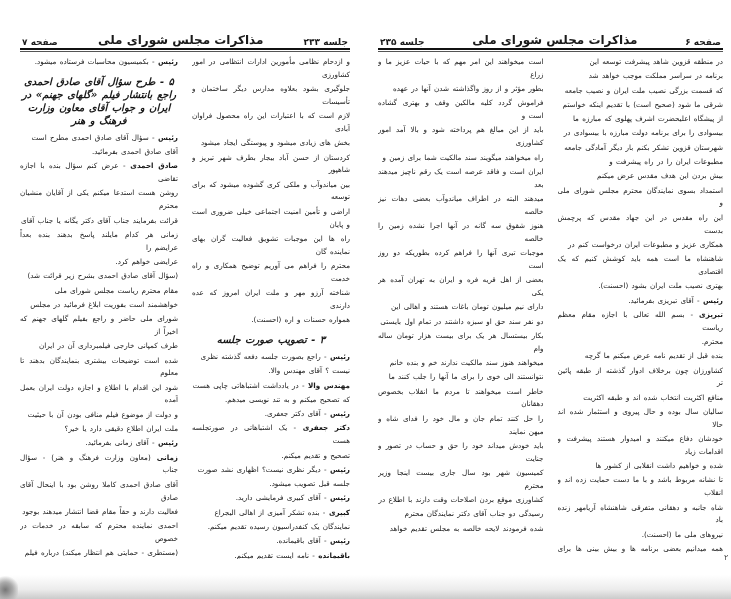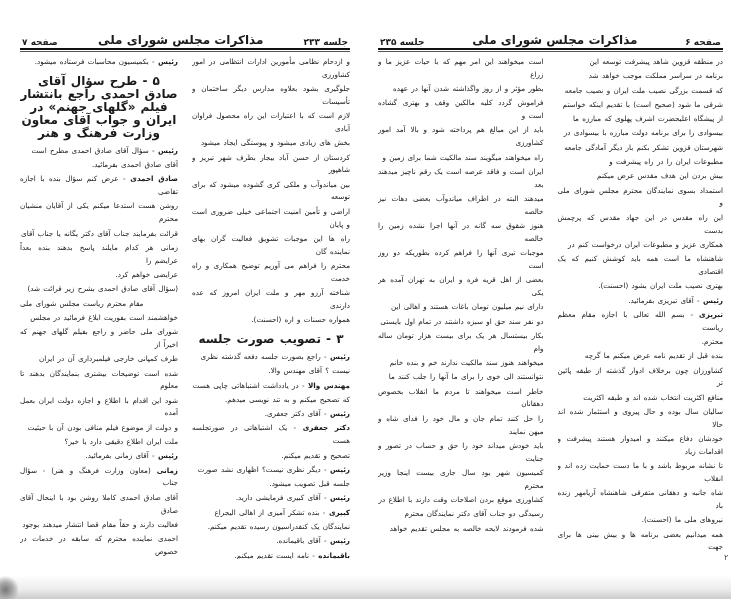--- a/index.html
+++ b/index.html
@@ -36,24 +36,24 @@
   .col {
     flex: 1;
     font-size: 7.2px; line-height: 12.8px;
     text-align: justify;
     overflow: hidden;
     word-spacing: 1px;
   }
   .col p { margin: 0 0 1.5px 0; }
   .col .speaker { font-weight: bold; }
   .col .section-title {
-    text-align: center; font-weight: bold; font-size: 12px;
-    margin: 6px 0 5px 0; line-height: 13px;
-  }
-  .col .center { text-align: left; }
+    text-align: center; font-weight: bold; font-size: 10px;
+    margin: 6px 0 5px 0; line-height: 13px; font-style: italic;
+  }
+  .col .center { text-align: right; }
   .scan-noise {
     position: absolute; left: 0; top: 575px; width: 731px; height: 24px;
     background: linear-gradient(to bottom, rgba(255,255,255,0) 0%, rgba(200,200,200,0.35) 60%, rgba(150,150,150,0.5) 100%);
   }
   .scan-blot {
     position: absolute; left: 0; top: 576px; width: 18px; height: 23px;
     background: radial-gradient(circle at 30% 60%, #777 0%, #aaa 40%, rgba(255,255,255,0) 75%);
   }
   .page-mark {
     position: absolute; font-size: 8px; color: #444;
@@ -155,20 +155,21 @@
           <p>شاهنشاه ما است همه باید کوشش کنیم که یک اقتصادی</p>
           <p>بهتری نصیب ملت ایران بشود (احسنت).</p>
           <p><span class="speaker">رئیس </span><span>- آقای تبریزی بفرمائید.</span></p>
           <p><span class="speaker">تبریزی </span><span>- بسم الله تعالی با اجازه مقام معظم ریاست</span></p>
           <p>محترم.</p>
           <p>بنده قبل از تقدیم نامه عرض میکنم ما گرچه</p>
           <p>کشاورزان چون برخلاف ادوار گذشته از طبقه پائین تر</p>
           <p>منافع اکثریت انتخاب شده اند و طبقه اکثریت</p>
           <p>سالیان سال بوده و حال پیروی و استثمار شده اند حالا</p>
           <p>خودشان دفاع میکنند و امیدوار هستند پیشرفت و اقدامات زیاد</p>
+          <p>شده و خواهیم داشت انقلابی از کشور ها</p>
           <p>تا نشانه مربوط باشد و با ما دست حمایت زده اند و انقلاب</p>
           <p>شاه جانبه و دهقانی متفرقی شاهنشاه آریامهر زنده باد</p>
           <p>نیروهای ملی ما (احسنت).</p>
           <p>همه میدانیم بعضی برنامه ها و بیش بینی ها برای جهت</p>
         </div>
       <div class="col">
           <p>است میخواهند این امر مهم که با حیات عزیز ما و زراع</p>
           <p>بطور مؤثر و از روز واگذاشته شدن آنها در عهده</p>
           <p>فراموش گردد کلیه مالکین وقف و بهتری گشاده است و</p>
           <p>باید از این مبالغ هم پرداخته شود و بالا آمد امور کشاورزی</p>

